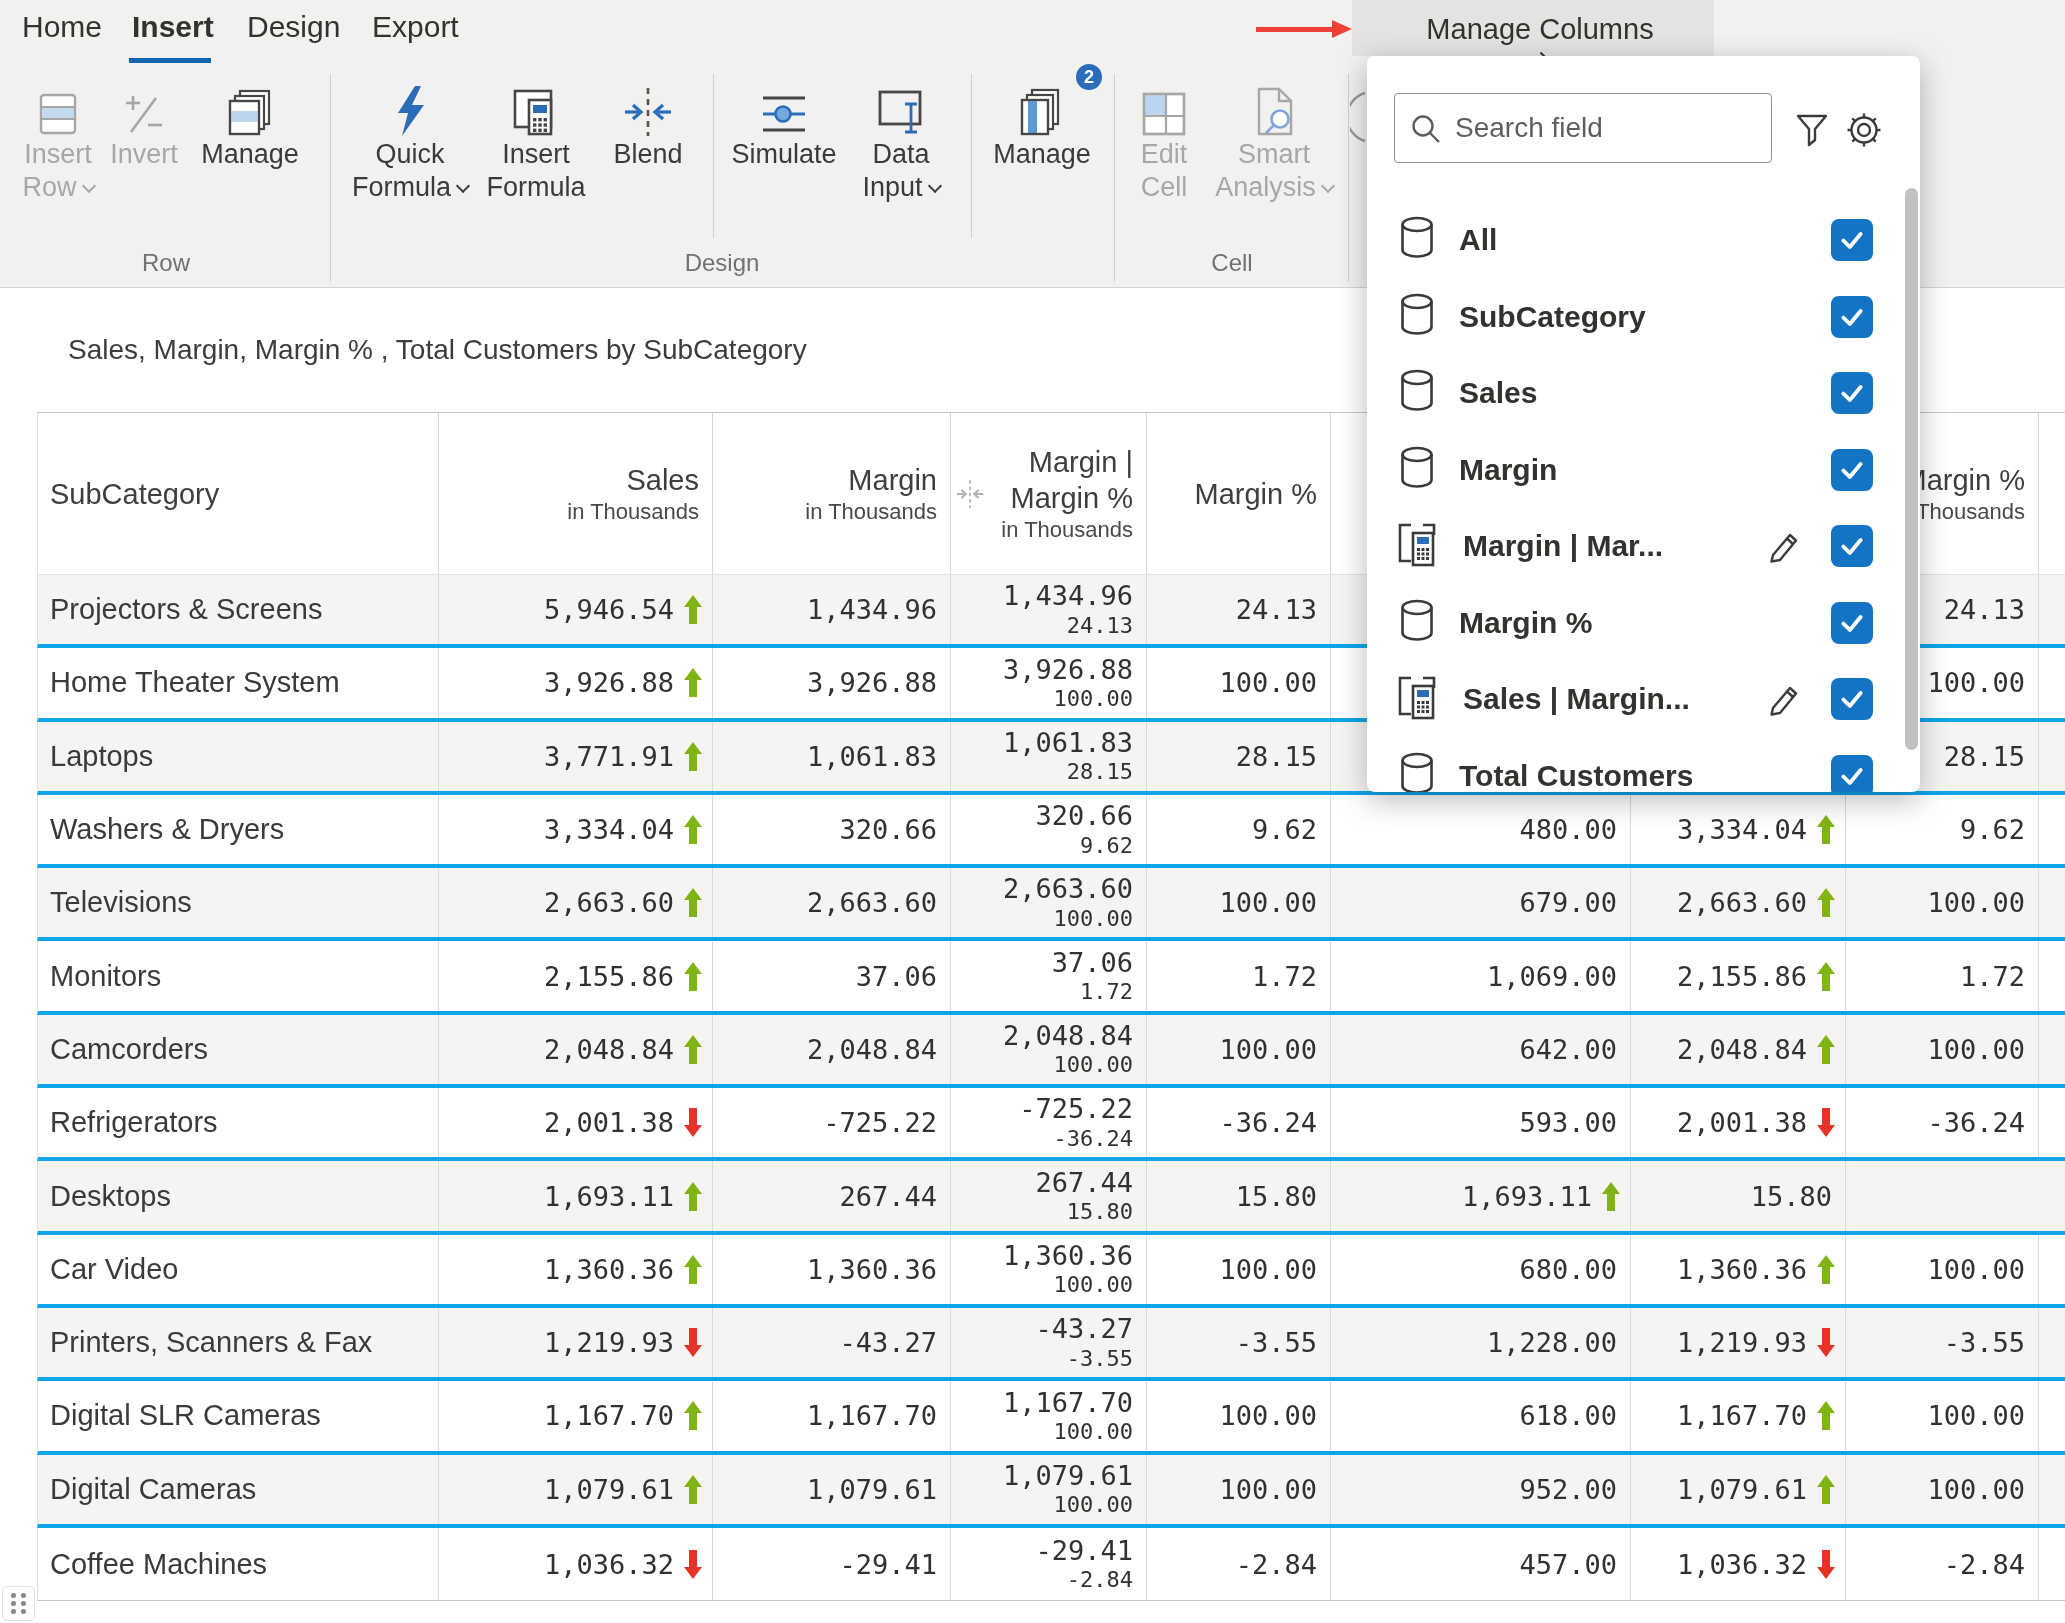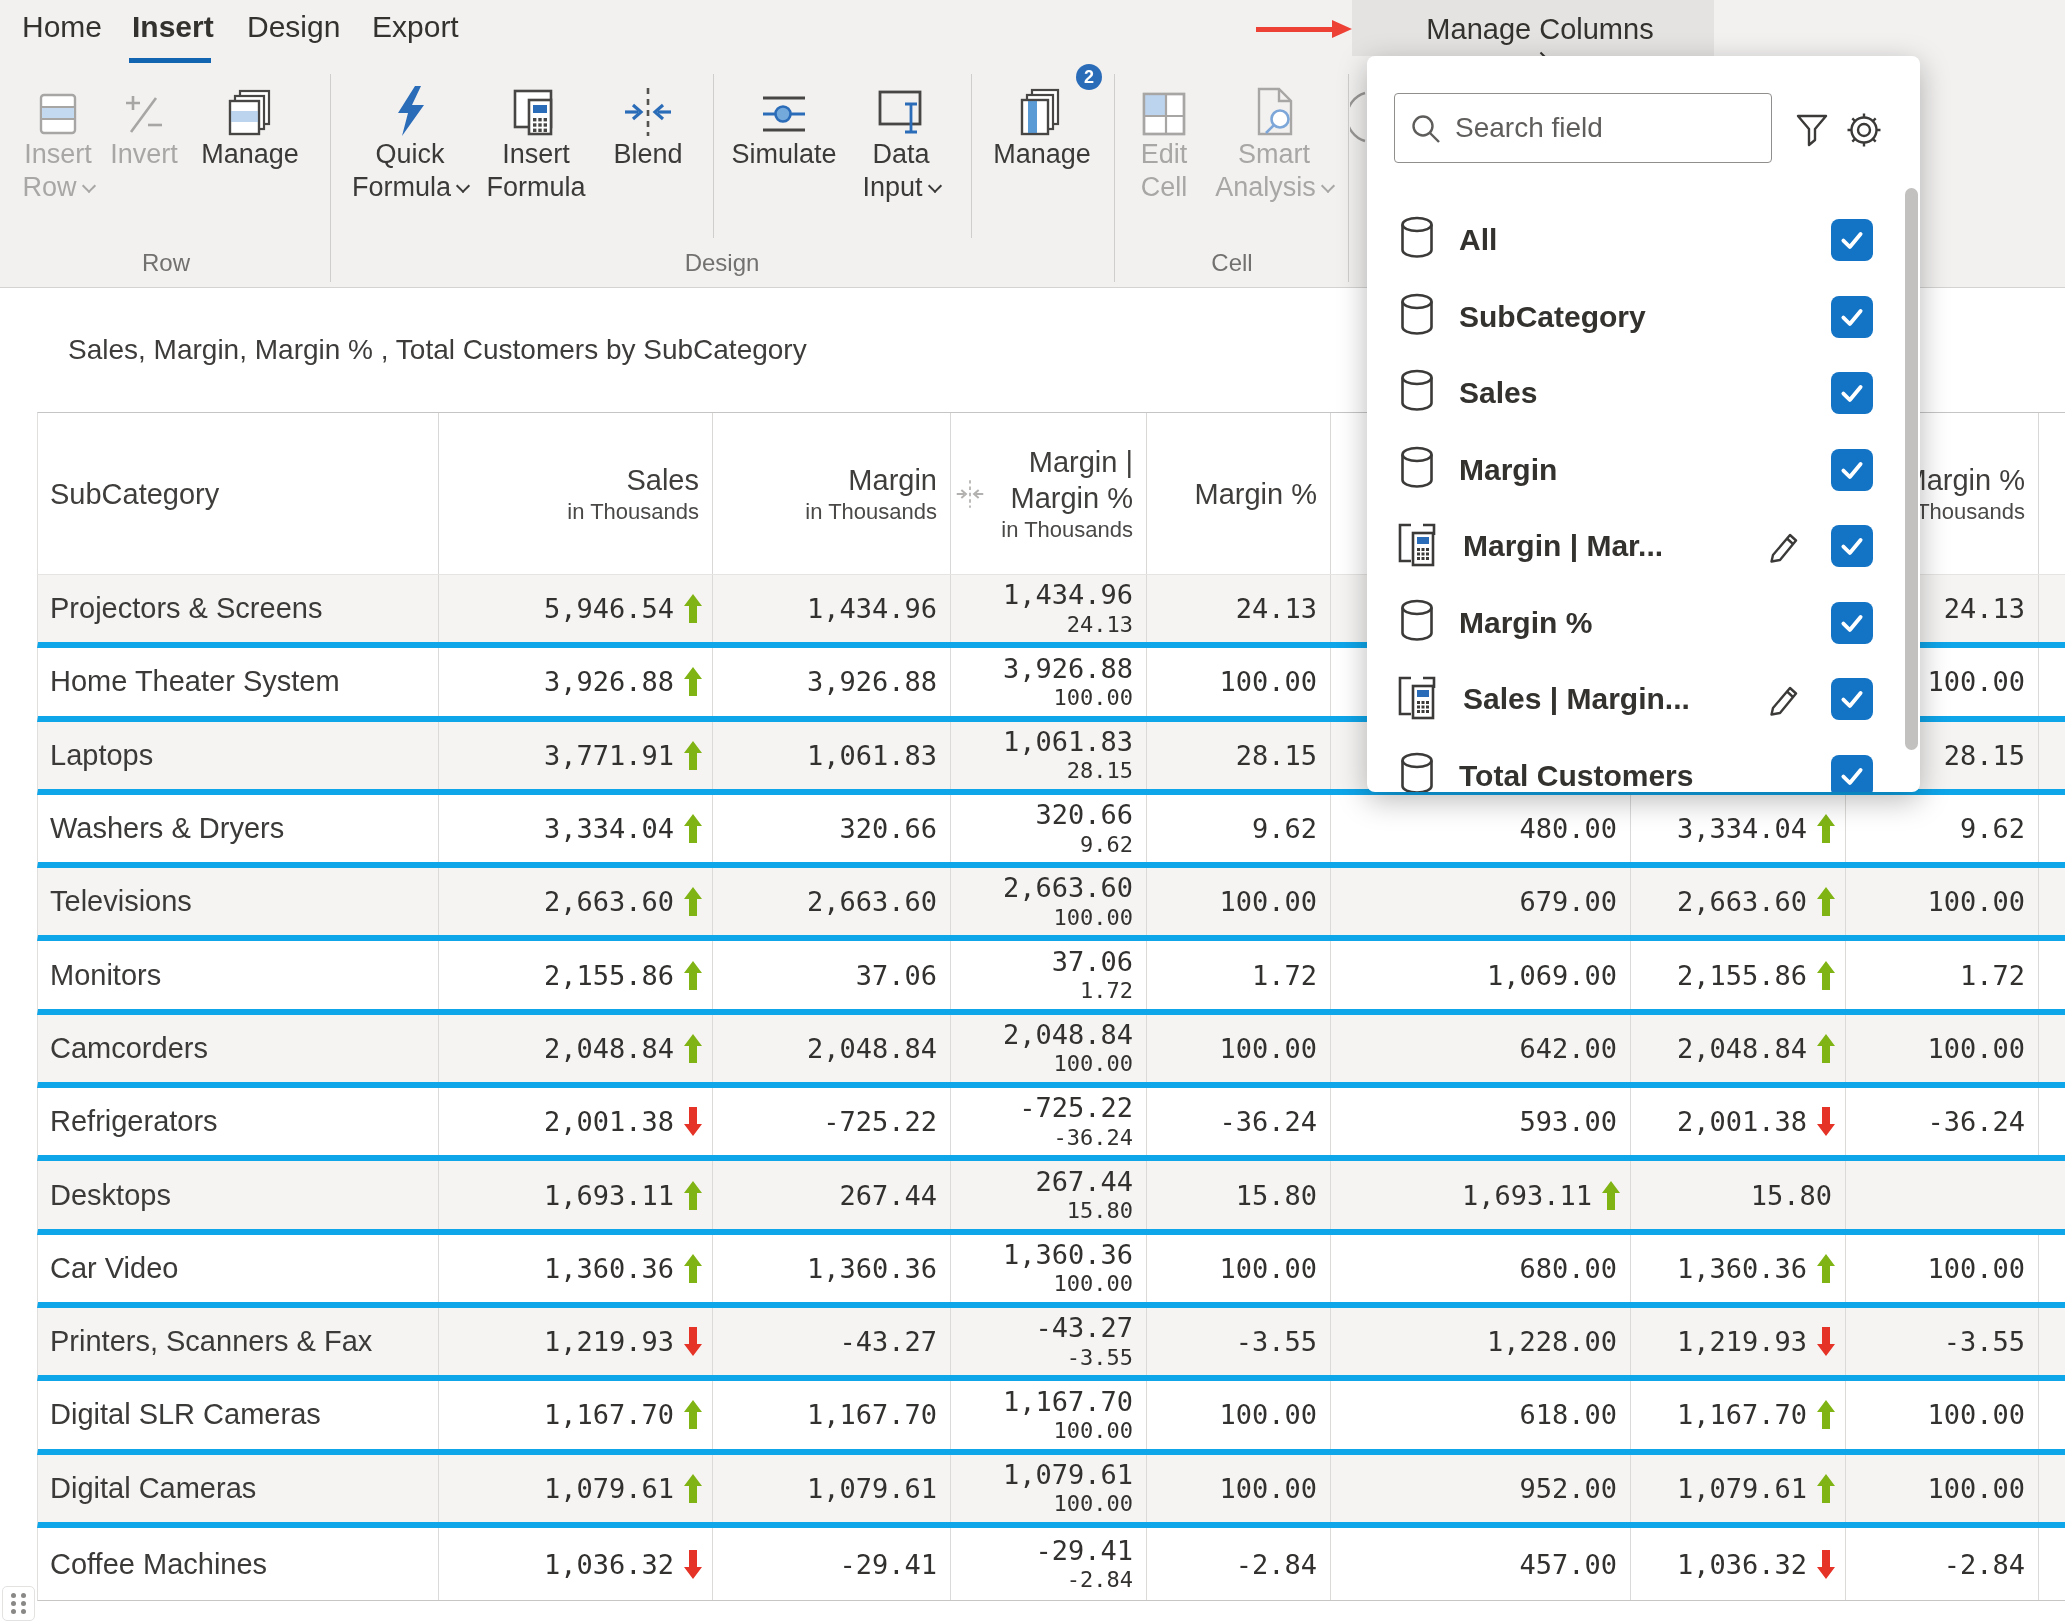--- a/index.html
+++ b/index.html
@@ -44,21 +44,21 @@
 
   
   .title { position:absolute; left:24px; top:334px; font-size:28px; color:#3d3c3b; z-index:0;margin-left:44px; }
   .thead { position:absolute; left:37px; top:412px; width:2028px; height:163px; display:grid; grid-template-columns:401px 274px 238px 196px 184px 300px 215px 193px 27px; border-top:1px solid #c7c5c3; border-bottom:1px solid #e5e4e3; border-left:1px solid #e0dfde; }
   .hc { position:relative; display:flex; flex-direction:column; justify-content:center; align-items:flex-end; padding-right:13px; border-right:1px solid #d9d8d7; color:#3f3e3c; font-size:29px; line-height:36px; }
   .hc.first { align-items:flex-start; padding-left:12px; }
   .hc.nob { border-right:none; }
   .hc .sub { font-size:22px; line-height:28px; color:#4a4948; }
   .hc .blend-mini { position:absolute; left:4px; top:50%; margin-top:-15px; }
   .tbody { position:absolute; left:37px; top:575px; width:2028px; z-index:0; }
-  .trow { display:grid; grid-template-columns:401px 274px 238px 196px 184px 300px 215px 193px 27px; height:73.3px; border-bottom:6px solid #0ea5e9; border-left:1px solid #e0dfde; }
+  .trow { display:grid; grid-template-columns:401px 274px 238px 196px 184px 300px 215px 193px 27px; height:73.3px; border-bottom:4px solid #0ea5e9; border-left:1px solid #e0dfde; }
   .trow.odd { background:#f5f4f3; }
   .trow:last-child { border-bottom:1px solid #c8c6c4; }
   .cell { display:flex; align-items:center; border-right:1px solid #dbdad9; overflow:hidden; }
   .cell.nob { border-right:none; }
   .c1 { padding-left:12px; font-size:29px; color:#3b3a39; }
   .num { justify-content:flex-end; font-family:"DejaVu Sans Mono",monospace; font-size:27px; color:#32312f; padding-right:13px; }
   .witharrow { gap:9px; padding-right:9px; }
   .combo { flex-direction:column; align-items:flex-end; justify-content:center; line-height:1.2; }
   .combo .l2 { font-size:22px; }
   .arr { display:flex; align-items:center; }

